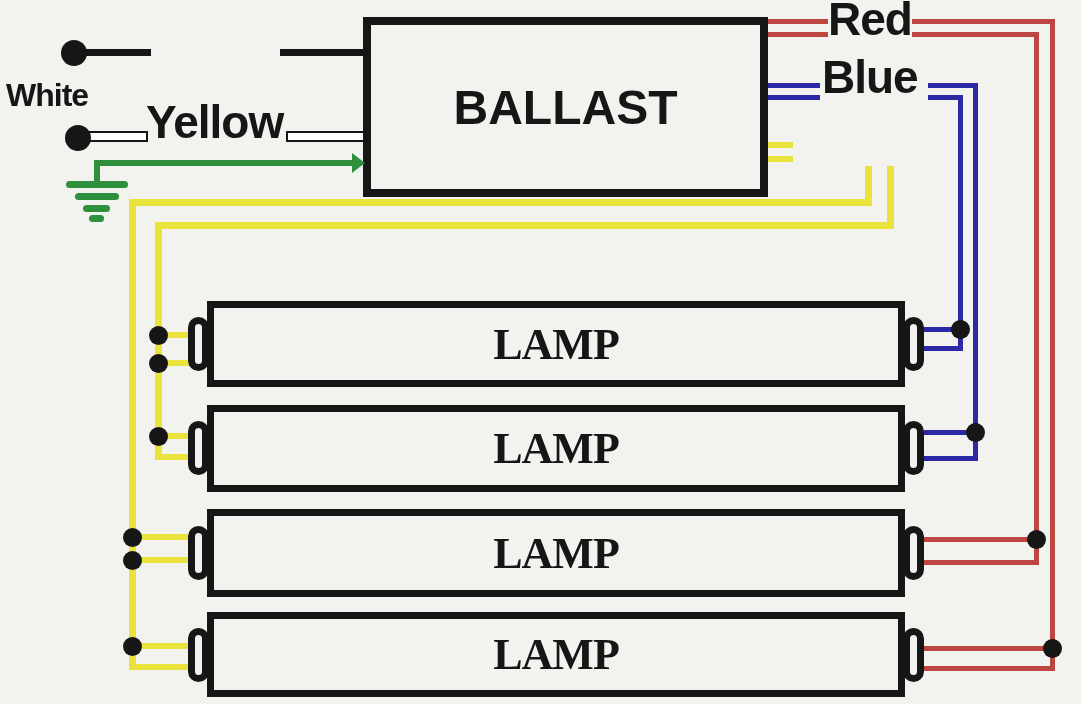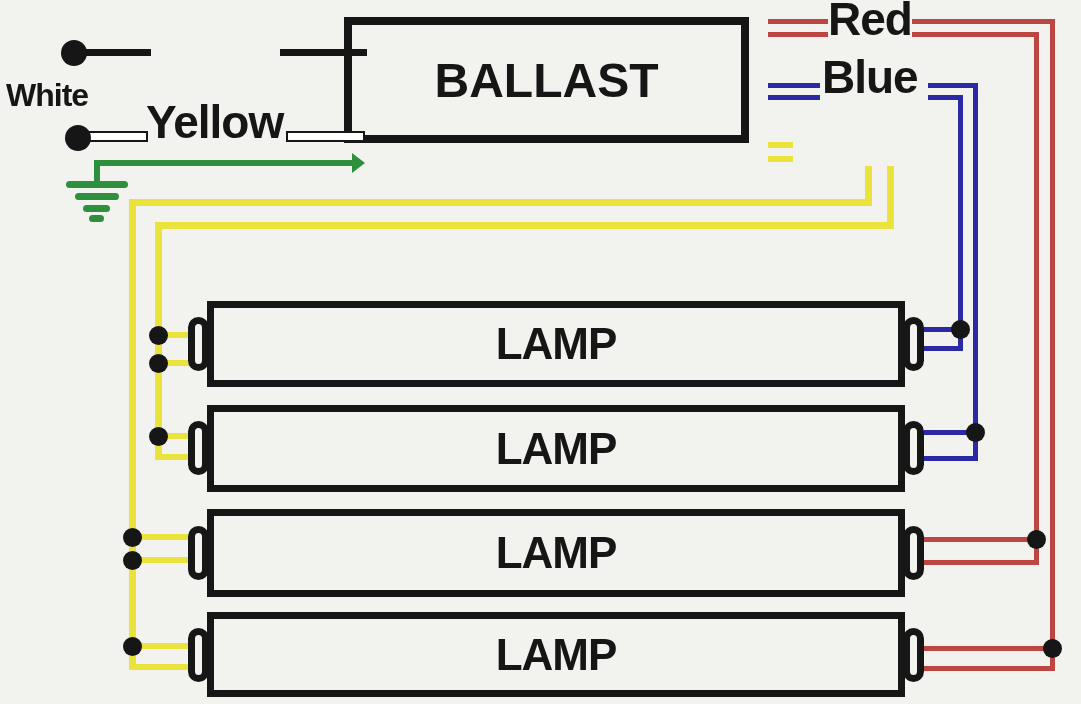--- a/index.html
+++ b/index.html
@@ -14,21 +14,21 @@
   .blue{background:var(--wire_blue,#2b29a6);}
   .yellow{background:var(--wire_yellow,#eae33b);}
   .green{background:var(--ground_green,#2e8f3d);}
   .whitewire{background:var(--wire_white,#fff);border:2px solid var(--line_black,#161616);box-sizing:border-box;height:11px;}
   .dot{position:absolute;background:var(--line_black,#161616);border-radius:50%;z-index:3;}
   .jdot{width:19px;height:19px;}
   .tdot{width:26px;height:26px;}
   .lbl{position:absolute;font-weight:bold;color:var(--line_black,#161616);line-height:1;letter-spacing:-1px;z-index:4;white-space:nowrap;}
   .big{font-size:46px;}
   .box{position:absolute;box-sizing:border-box;border:8px solid var(--line_black,#161616);background:var(--background,#f2f2ef);display:flex;align-items:center;justify-content:center;z-index:0;}
-  .lamp{border-width:7px;}
+  .lamp{border-width:7px;font-family:Liberation Serif, serif;}
   .lamp span{font-size:44px;font-weight:bold;color:var(--line_black,#161616);letter-spacing:-1px;}
   .ballast span{font-size:48px;font-weight:bold;color:var(--line_black,#161616);letter-spacing:0px;}
   .cap{position:absolute;width:21px;height:54px;box-sizing:border-box;border:7px solid var(--line_black,#161616);background:var(--background,#f2f2ef);border-radius:12px;z-index:2;}
   .gbar{position:absolute;border-radius:4px;z-index:1;}
   .arrow{position:absolute;width:0;height:0;border-top:10px solid transparent;border-bottom:10px solid transparent;border-left:13px solid var(--ground_green,#2e8f3d);z-index:1;}
 </style>
 </head>
 <body>
 
 <div id="canvas">
@@ -48,21 +48,21 @@
   <div class="w green" style="left:94px;top:160px;width:258px;height:6px;"></div>
   <div class="arrow" style="left:352px;top:153px;"></div>
   <div class="w green" style="left:94px;top:160px;width:6px;height:25px;"></div>
   <div>
     <div class="gbar green" style="left:66px;top:181px;width:62px;height:7px;"></div>
     <div class="gbar green" style="left:75px;top:193px;width:44px;height:7px;"></div>
     <div class="gbar green" style="left:83px;top:205px;width:27px;height:7px;"></div>
     <div class="gbar green" style="left:89px;top:215px;width:15px;height:7px;"></div>
   </div>
 
-  <div class="box ballast" style="left:344px;top:17px;width:405px;height:126px;">
+  <div class="box ballast" style="left:363px;top:17px;width:405px;height:180px;">
     <span>BALLAST</span>
   </div>
 
   <span class="lbl big" style="left:828px;top:-4px;">Red</span>
   <span class="lbl big" style="left:822px;top:54px;text-align:center;">Blue</span>
 
   <div>
     <div class="w red" style="left:768px;top:19px;width:60px;height:5px;"></div>
     <div class="w red" style="left:912px;top:19px;width:143px;height:5px;"></div>
     <div class="w red" style="left:1050px;top:19px;width:5px;height:652px;"></div>

